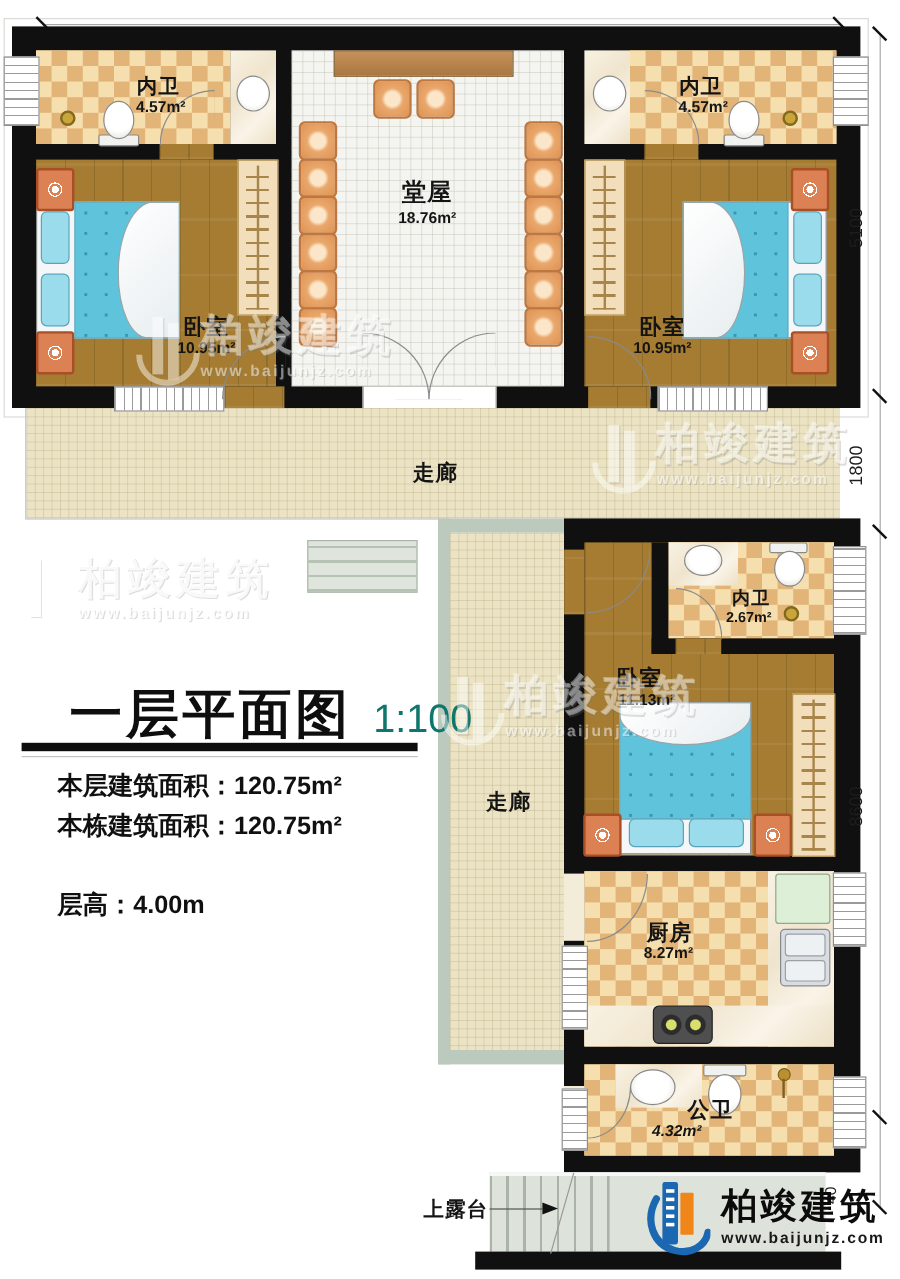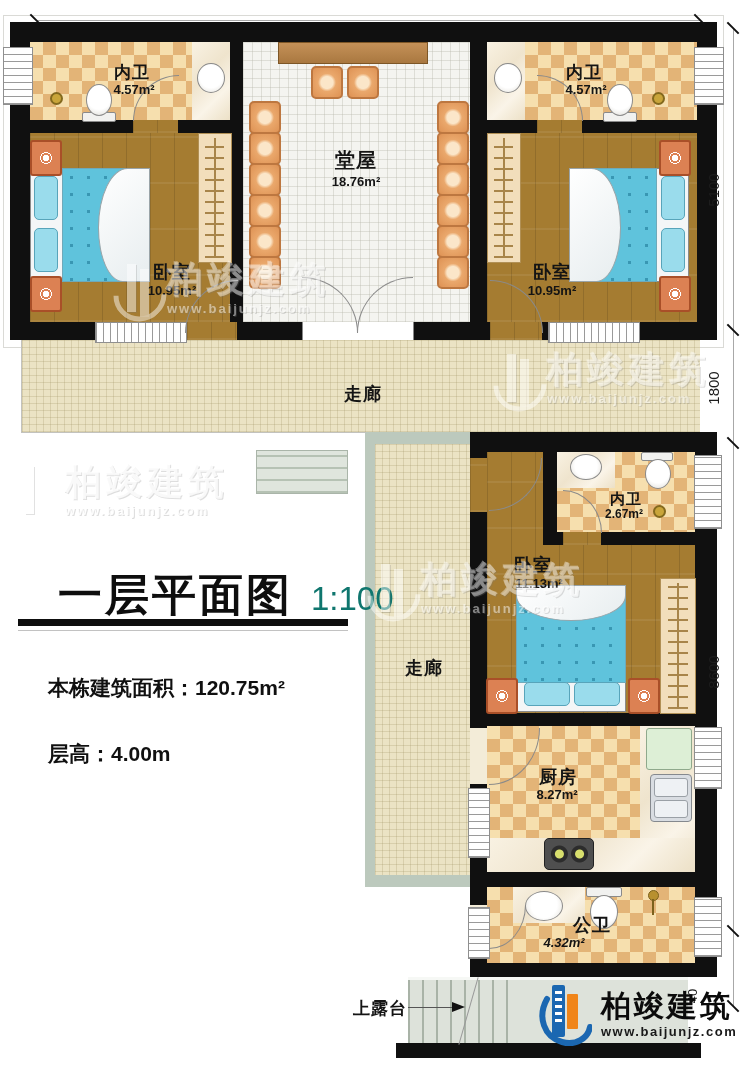--- a/index.html
+++ b/index.html
@@ -275,20 +275,21 @@
   <div class="alabel" style="left:557px;top:794px;">8.27m²</div>
   <div class="rlabel" style="left:556px;top:925px;margin-left:36px;">公卫</div>
   <div class="alabel" style="left:564px;top:942px;font-style:italic;">4.32m²</div>
 
   <div class="titleline" style="left:10px;top:566px;margin-left:48px;">
     <span class="title-main">一层平面图</span>
     <span class="title-scale">1:100</span>
   </div>
   <div class="titlebar" style="left:18px;top:619px;width:330px;height:7px;"></div>
   <div class="titlebar2" style="left:18px;top:630px;width:330px;height:1px;"></div>
+  <div class="infoline" style="left:48px;top:641px;">本层建筑面积：120.75m²</div>
   <div class="infoline" style="left:48px;top:674px;text-align:right;">本栋建筑面积：120.75m²</div>
   <div class="infoline" style="left:48px;top:740px;">层高：4.00m</div>
 
   <div class="wm" style="left:118px;top:262px;">
     <div class="wm-icon"></div>
     <div>
         <div class="wm-text">柏竣建筑</div>
          <div class="wm-url">www.baijunjz.com</div>
       </div>
   </div>

